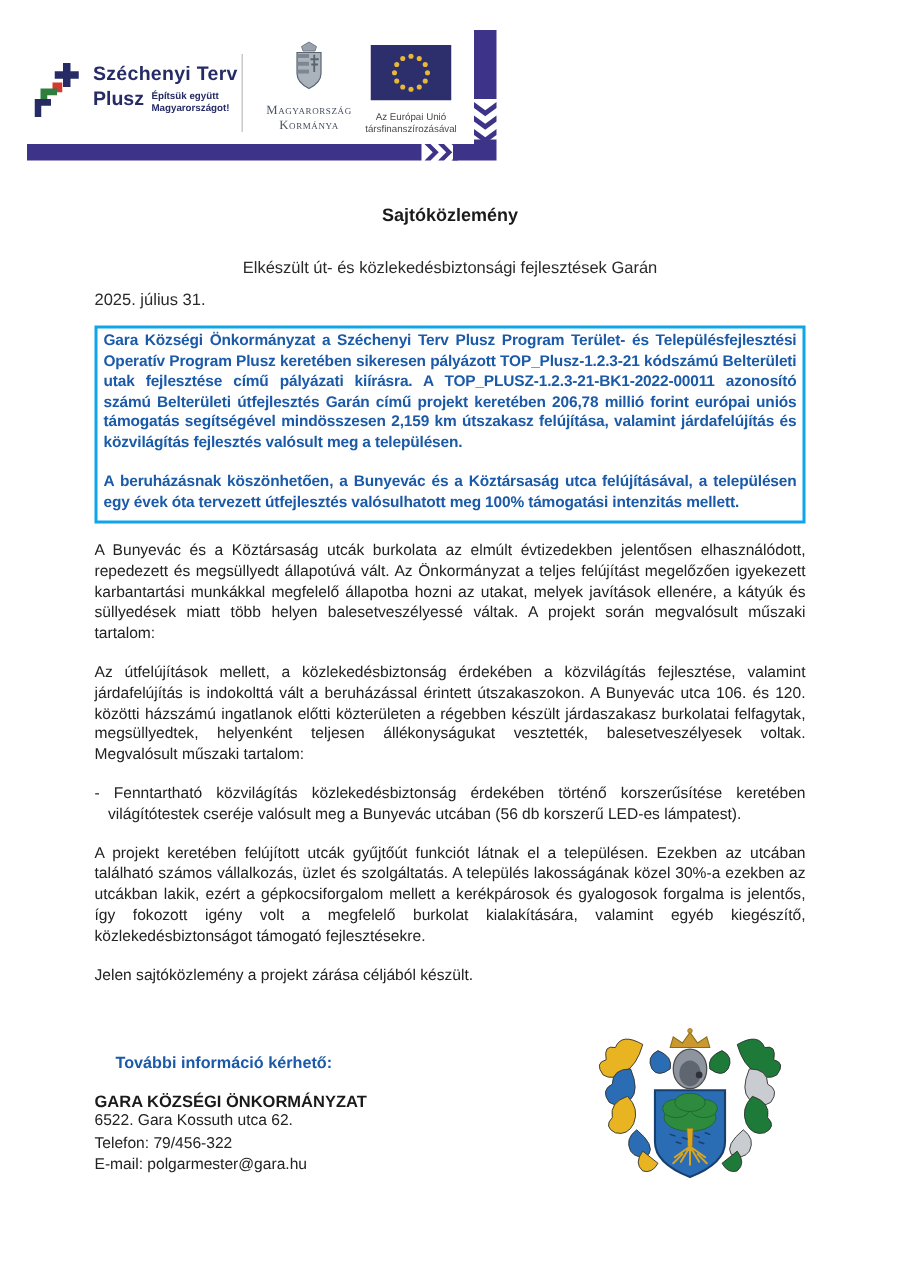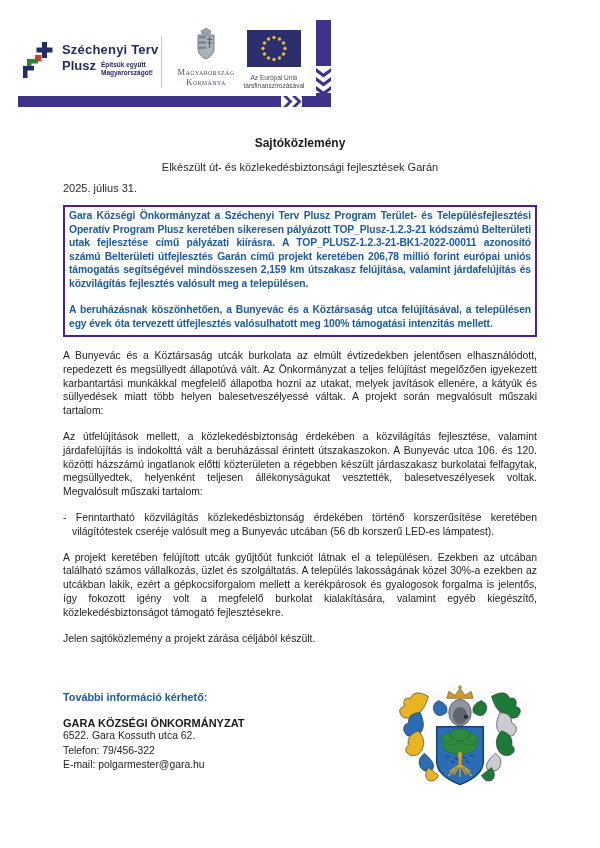--- a/index.html
+++ b/index.html
@@ -29,43 +29,43 @@
   .sz-tagline{font-size:6.5px;line-height:8px;color:var(--logo-navy);margin-left:5px;padding-top:3px;font-weight:bold;}
   .header-divider{position:absolute;left:161px;top:36px;width:1px;height:52px;background:#c9c9c9;}
   .gov-logo{position:absolute;left:168px;top:27px;width:76px;text-align:center;}
   .gov-text{font-family:"Liberation Serif", serif;font-variant:small-caps;font-size:8.5px;line-height:9.5px;color:#4a5260;letter-spacing:.4px;margin-top:3px;}
   .eu-logo{position:absolute;left:241px;top:30px;width:66px;text-align:center;}
   .eu-text{font-size:6.5px;line-height:8px;color:#4a4a4a;margin-top:3px;}
   .header-decor{position:absolute;left:0;top:0;pointer-events:none;}
   
   .content{padding:0 63px;}
   .doc-title{margin-top:24px;text-align:center;font-size:12px;font-weight:bold;color:#1a1a1a;}
-  .doc-subtitle{margin-top:11px;text-align:center;font-size:11px;color:#2a2a2a;}
+  .doc-subtitle{margin-top:23px;text-align:center;font-size:11px;color:#2a2a2a;}
   .doc-date{margin-top:9px;font-size:11px;color:#2a2a2a;}
   
   .highlight-box{
     margin-top:11px;
-    border:2px solid #4c1d95;
+    border:2px solid #0ea5e9;
     padding:2px 4px 5px 4px;
     color:var(--box-text-blue);
     font-weight:bold;
     font-size:10.3px;
     line-height:13.5px;
     text-align:justify;
     letter-spacing:-.1px;
   }
   .highlight-box p + p{margin-top:13px;}
   
   .body-text{font-size:10.4px;line-height:13.8px;text-align:justify;color:#222;}
   .body-text p{margin-top:12px;}
   .plain-list{margin-top:12px;list-style:none;}
   .plain-list li{padding-left:9px;text-indent:-9px;text-align:justify;}
   .closing{margin-top:12px;}
   
-  .contact-heading{margin-top:46px;font-size:10.8px;font-weight:bold;color:var(--box-text-blue);}
+  .contact-heading{margin-top:46px;font-size:10.8px;font-weight:bold;color:var(--box-text-blue);margin-left:14px;}
   .contact-org{margin-top:14px;font-size:11px;font-weight:bold;color:#1a1a1a;}
   .contact-line{font-size:10.4px;line-height:14.5px;color:#222;}
   .crest{position:absolute;left:394px;top:682px;}
 </style>
 </head>
 <body>
 
 <div class="page">
 
   <div class="header">

